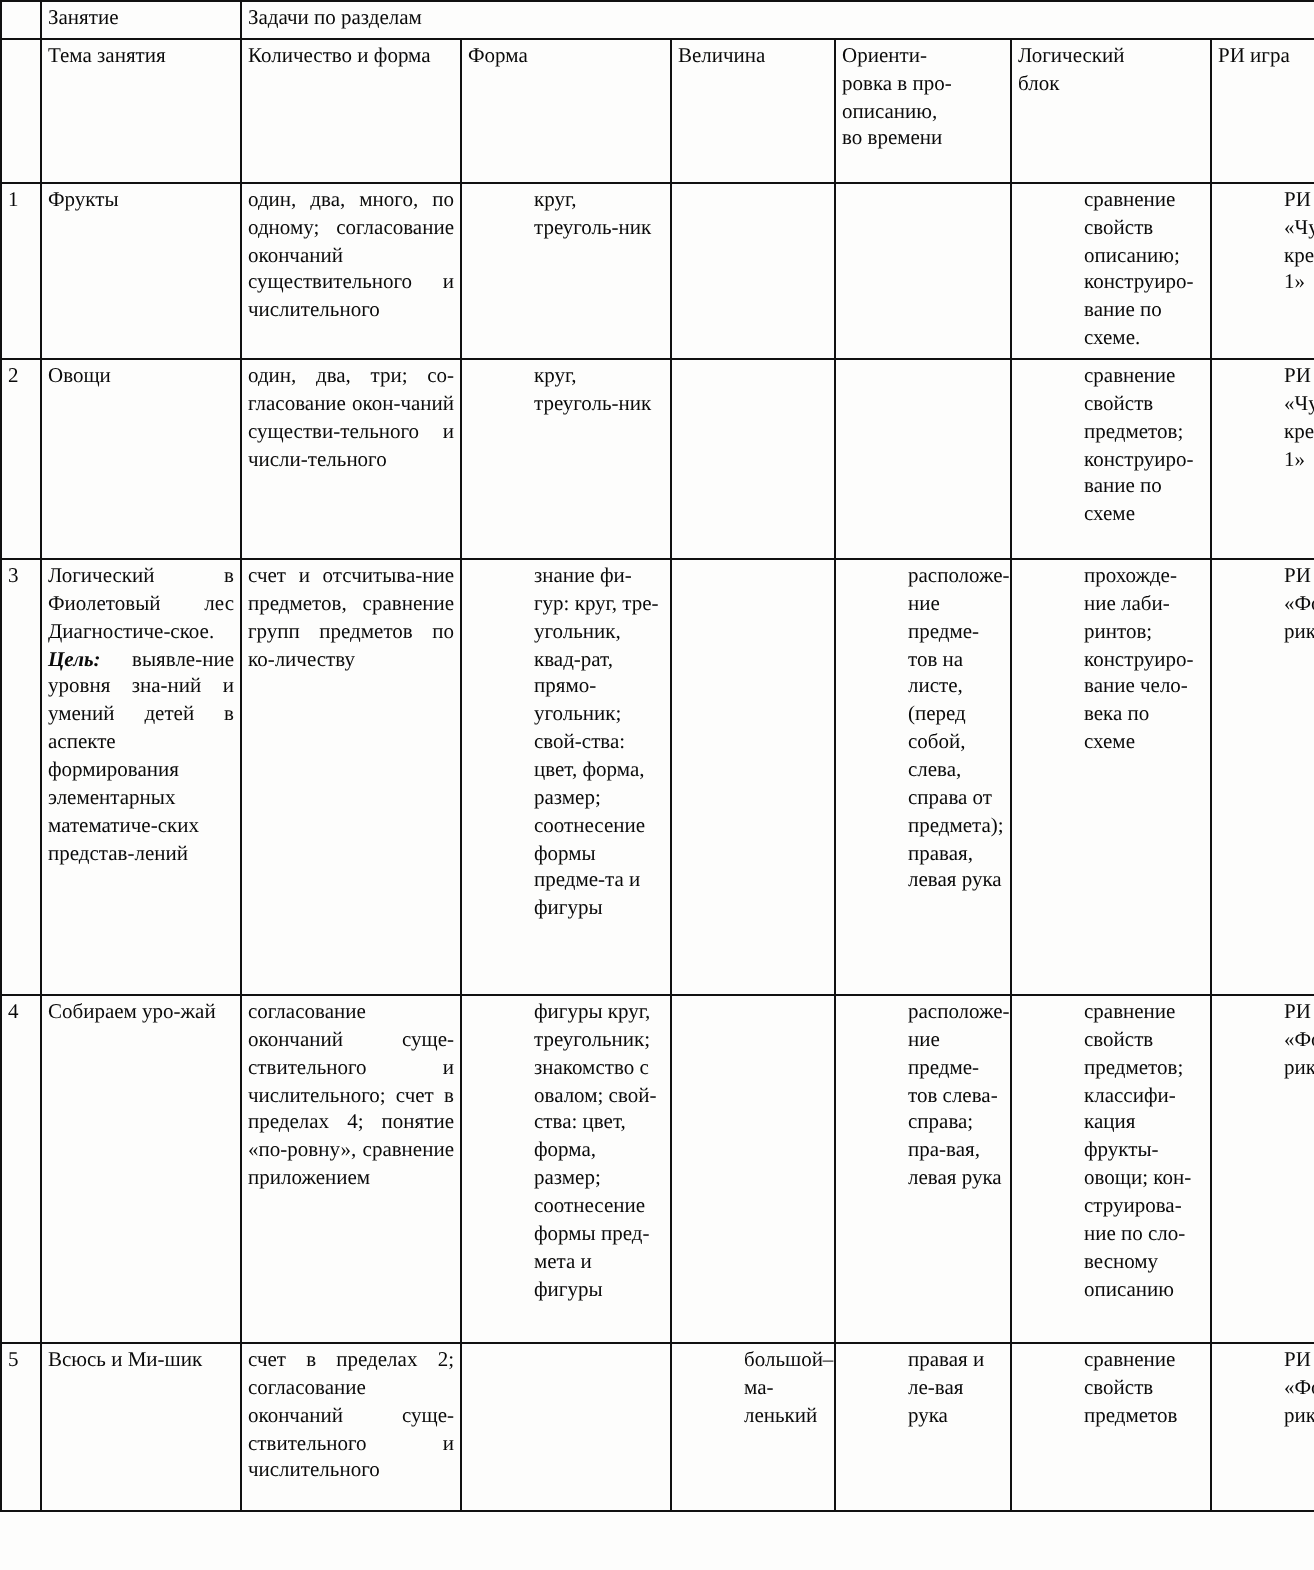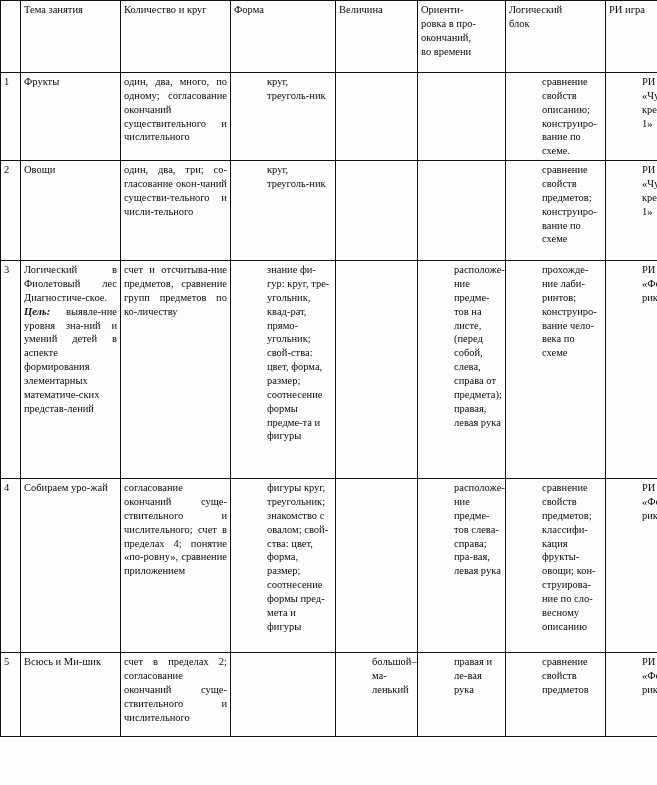--- a/index.html
+++ b/index.html
@@ -96,31 +96,36 @@
     <col class="c-theme">
     <col class="c-count">
     <col class="c-form">
     <col class="c-size">
     <col class="c-orient">
     <col class="c-logic">
     <col class="c-game">
   </colgroup>
   <tbody>
 
+    <tr>
+      <td class="hdr-top"></td>
+      <td class="hdr-top">Занятие</td>
+      <td class="hdr-top" colspan="6">Задачи по разделам</td>
+    </tr>
 
     <tr style="height:72px;">
       <td class="hdr-sub"></td>
       <td class="hdr-sub">Тема занятия</td>
-      <td class="hdr-sub">Количество и круг</td>
+      <td class="hdr-sub">Количество и форма</td>
       <td class="hdr-sub">Форма</td>
       <td class="hdr-sub">Величина</td>
       <td class="hdr-sub">
         <span>Ориенти-</span><br>
         <span>ровка в про-</span><br>
-        <span>окончаний,</span><br>
+        <span>описанию,</span><br>
         <span>во времени</span>
       </td>
       <td class="hdr-sub">
         <span>Логический</span><br>
         <span>блок</span>
       </td>
       <td class="hdr-sub">РИ игра</td>
     </tr>
 
 

